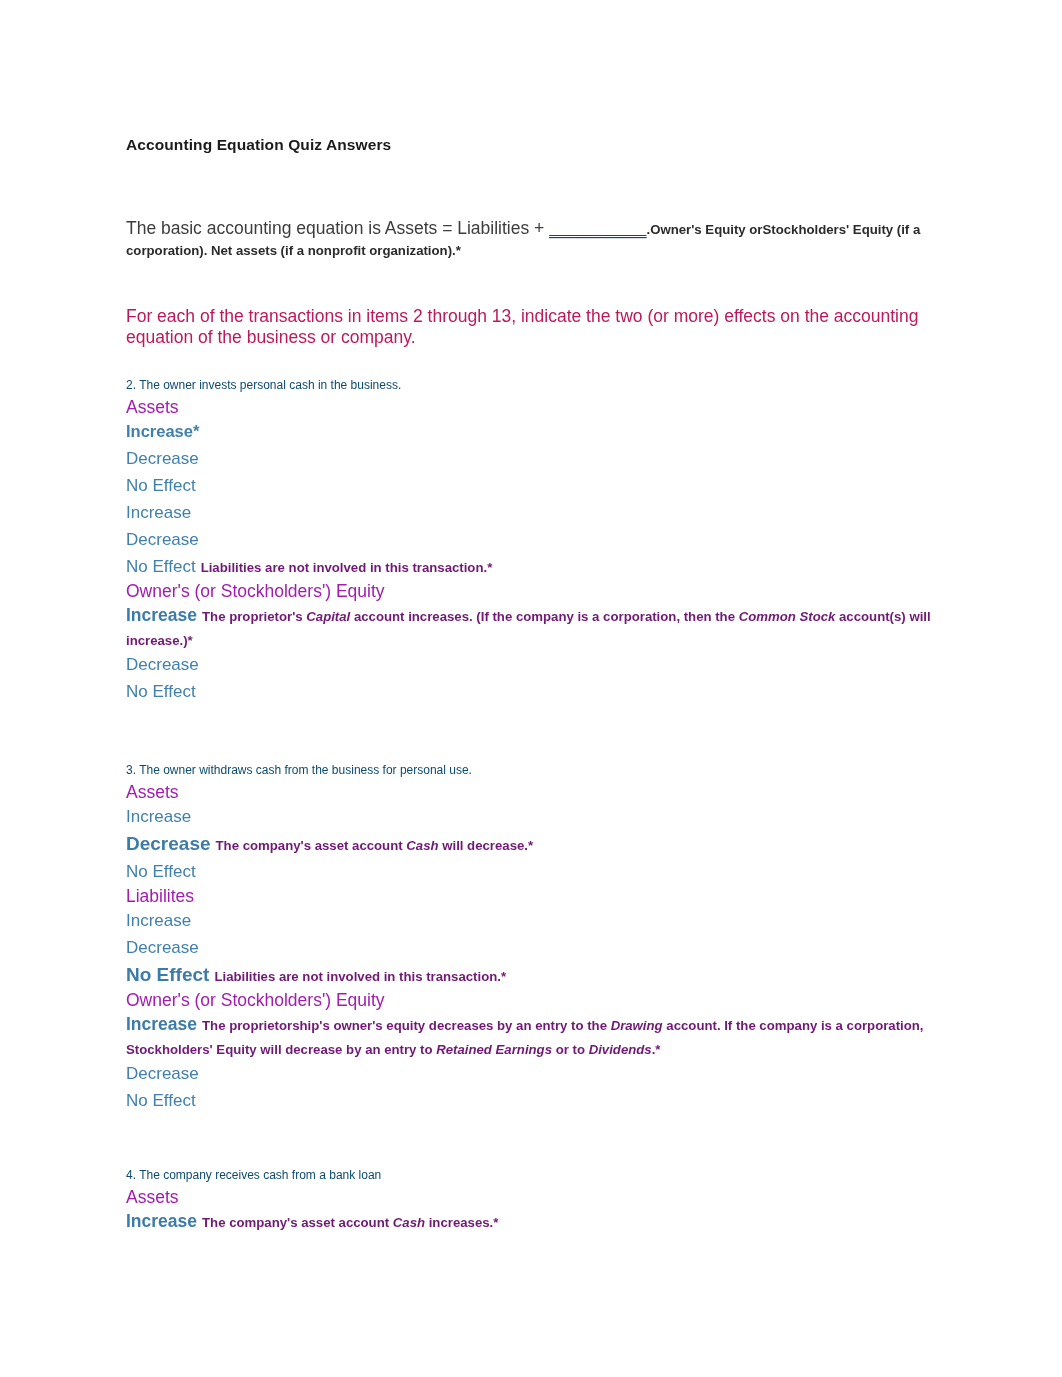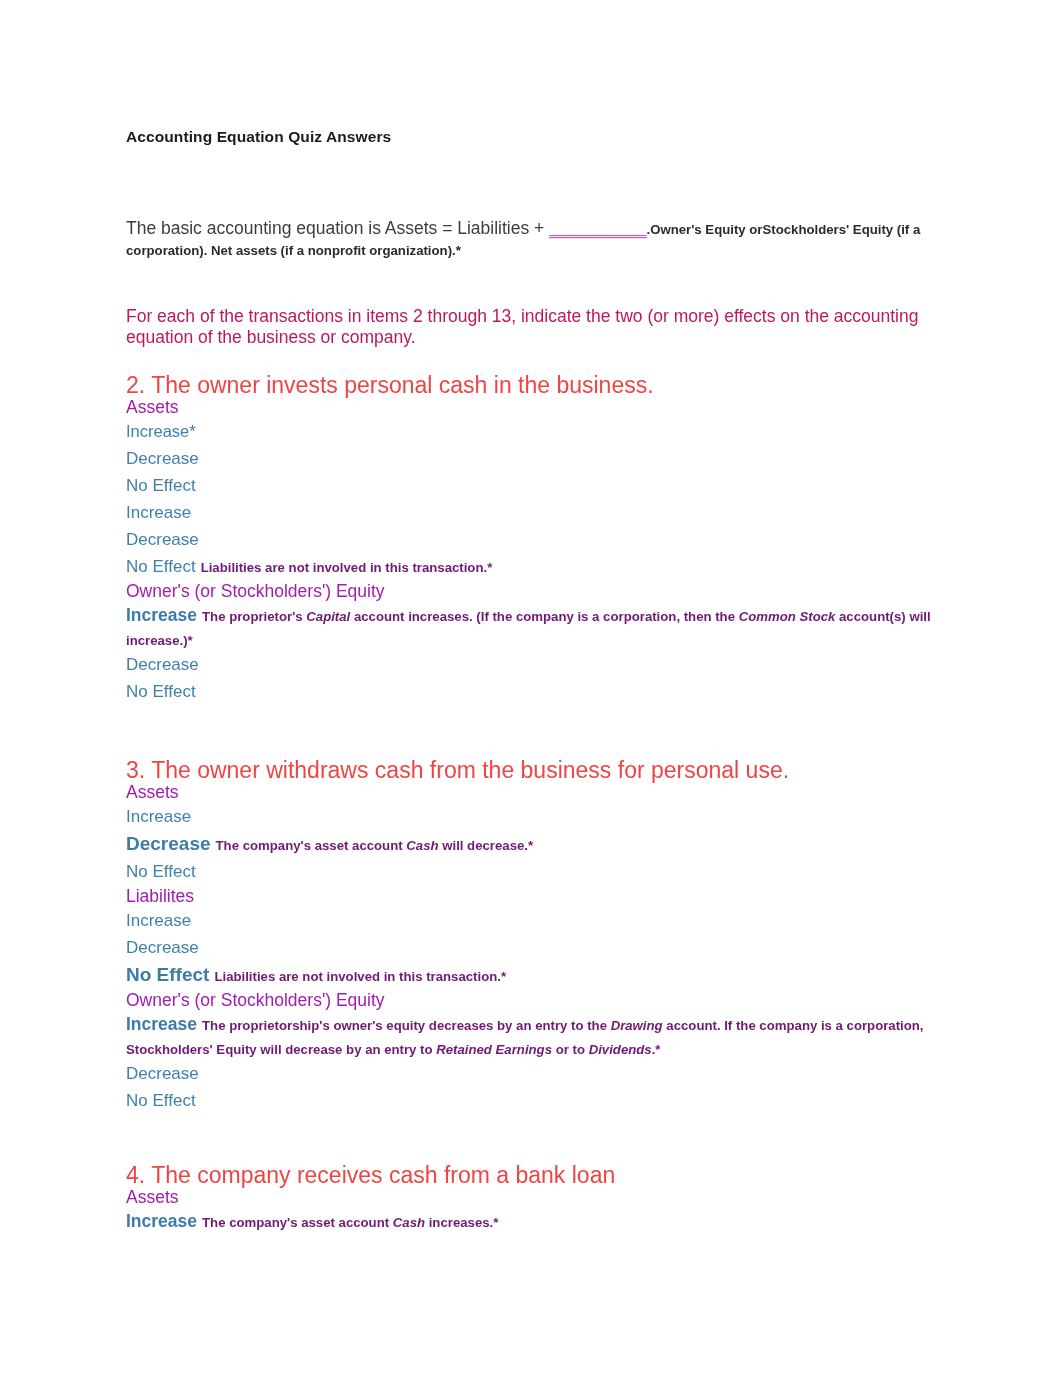--- a/index.html
+++ b/index.html
@@ -31,71 +31,71 @@
 
   
   .doc-title {
     font-size: 15.5px;
     font-weight: bold;
     color: #1b1b1b;
     letter-spacing: .1px;
     margin: 0;
     padding: 0;
     position: absolute;
-    top: 128px;
+    top: 136px;
     left: 0;
   }
 
   
   .block { position: absolute; left: 0; width: 812px; }
 
   .para {
     font-size: 17.5px;
     line-height: 20px;
     color: #3d3d3d;
     font-weight: normal;
   }
   .para .eqn-blank {
-    color: #ec4899;
+    color: #0c4a6e;
     text-decoration: underline;
     letter-spacing: 0px;
   }
   .para .bold-note {
     font-size: 13.2px;
     font-weight: bold;
     color: #2b2b2b;
     line-height: 19px;
   }
 
   .intro {
     font-size: 17.5px;
     line-height: 21px;
     color: #be185d;
   }
 
   .q-title {
-    font-size: 23px;
+    font-size: 12px;
     line-height: 22px;
-    color: #ef4444;
+    color: #0c4a6e;
   }
   .cat-label {
     font-size: 17.5px;
     line-height: 22px;
     color: #a21caf;
   }
 
   
   .opt {
     font-size: 17px;
     line-height: 27px;
     color: #4080ad;
     white-space: normal;
   }
   .opt.plain { font-weight: normal; font-size: 17px; }
-  .opt.sel-sm { font-weight: normal; font-size: 16.5px; }
+  .opt.sel-sm { font-weight: bold; font-size: 16.5px; }
   .opt.sel-lg { font-weight: bold; font-size: 19px; color: #3d7ca8; }
   .opt.sel-md { font-weight: bold; font-size: 17.5px; color: #3d7ca8; }
 
   .ann {
     font-size: 13.2px;
     font-weight: bold;
     color: #701a75;
     line-height: 21px;
     font-family: "Liberation Sans", sans-serif;
   }

